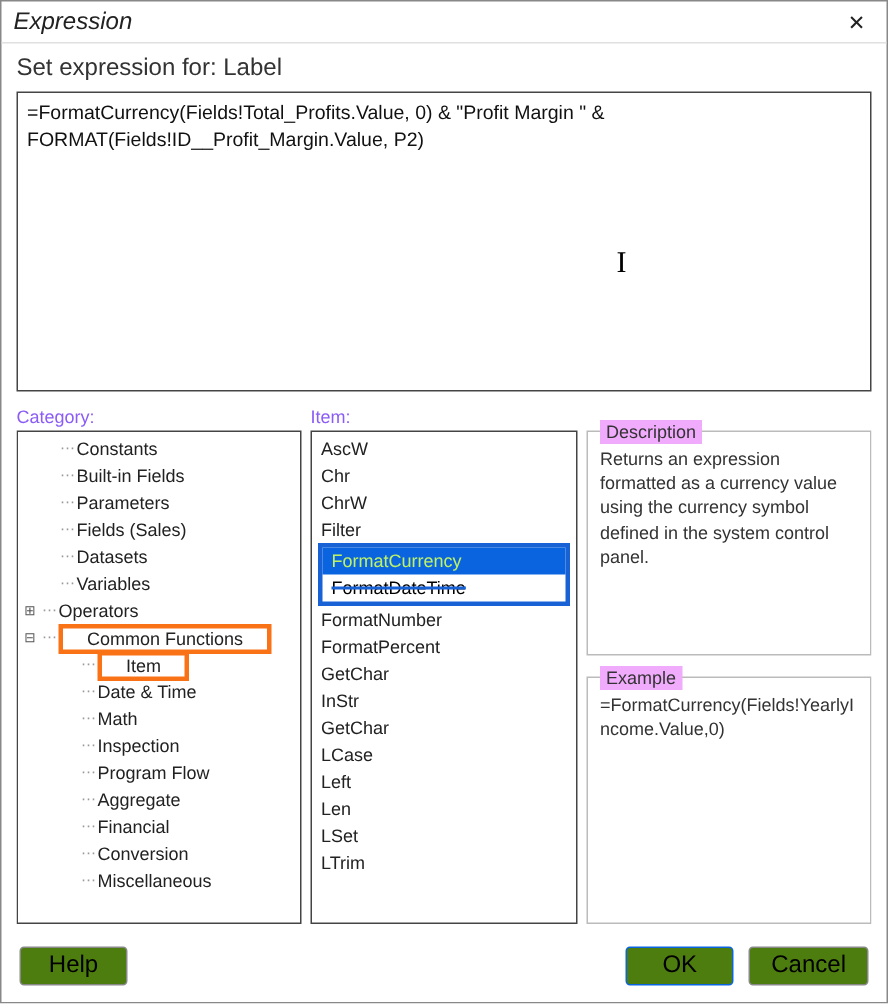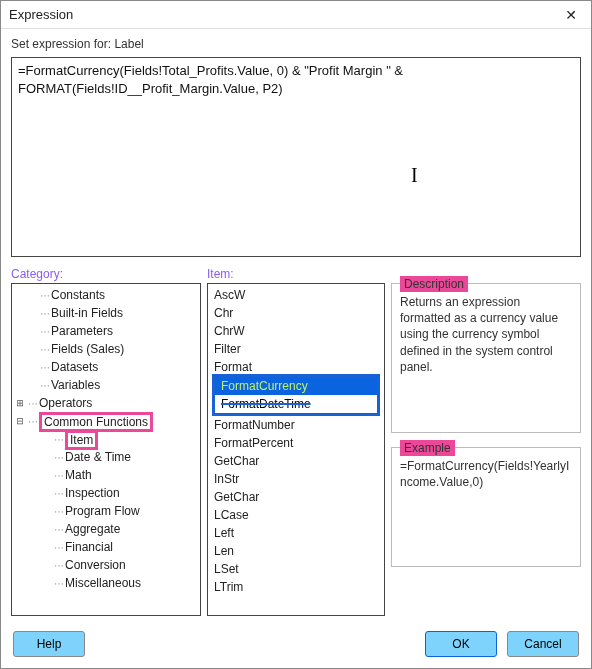--- a/index.html
+++ b/index.html
@@ -21,37 +21,38 @@
   }
   .titlebar {
     height: 28px;
     display: flex;
     align-items: center;
     padding: 0 8px;
     border-bottom: 1px solid #e0e0e0;
   }
   .titlebar .title {
     flex: 1;
-    font-size: 13px;
+    font-size: 16px;
+    font-style: italic;
   }
   .titlebar .close {
     width: 24px; height: 24px;
     display: flex; align-items: center; justify-content: center;
     font-size: 14px;
     cursor: pointer;
   }
   .content {
     flex: 1;
     padding: 8px 10px 4px 10px;
     display: flex;
     flex-direction: column;
     overflow: hidden;
   }
   .subtitle {
-    font-size: 12px;
+    font-size: 16px;
     margin-bottom: 6px;
     color: #333;
   }
   .expr-box {
     width: 100%;
     height: 200px;
     border: 1px solid #444;
     padding: 4px 6px;
     font-size: 13px;
     font-family: "Segoe UI", Tahoma, sans-serif;
@@ -110,22 +111,22 @@
   }
   .tree-node .dots {
     color: #999;
     font-size: 10px;
     margin-right: 2px;
     letter-spacing: -1px;
   }
   .indent-1 { padding-left: 14px; }
   .indent-2 { padding-left: 28px; }
   .hl-box-cat {
-    border: 3px solid #ec4899;
-    padding: 0 2px;
+    border: 3px solid #f97316;
+    padding: 0 16px;
     margin: 0 4px -2px 0;
     display: inline-block;
   }
   .list-item {
     height: 18px;
     line-height: 18px;
     padding: 0 6px;
     font-size: 12px;
     white-space: nowrap;
     cursor: default;
@@ -149,41 +150,41 @@
     padding: 10px 8px 8px 8px;
     position: relative;
     font-size: 12px;
     color: #333;
     line-height: 1.35;
   }
   .groupbox .legend {
     position: absolute;
     top: -8px;
     left: 8px;
-    background: #ec4899;
+    background: #f0abfc;
     padding: 0 4px;
     font-size: 12px;
     color: #333;
   }
   .desc-box { height: 150px; }
-  .ex-box { margin-top: 14px; height: 120px; }
+  .ex-box { margin-top: 14px; height: 165px; }
   .footer {
     height: 48px;
     display: flex;
     align-items: center;
     padding: 0 12px;
     gap: 10px;
   }
   .footer .spacer { flex: 1; }
   .btn {
     min-width: 72px;
     height: 26px;
     border: 1px solid #888;
-    background: #7dd3fc;
-    font-size: 12px;
+    background: #4d7c0f;
+    font-size: 16px;
     border-radius: 3px;
     cursor: pointer;
     padding: 0 14px;
   }
   .btn.primary {
     border: 1.5px solid #0a64e0;
     text-align: center;
   }
   .text-cursor {
     position: absolute;
@@ -303,21 +304,20 @@
           </div>
       </div>
 
       <div class="col col-item">
         <div class="panel-label">Item:</div>
         <div class="listbox" id="item-list">
             <div class="list-item">AscW</div>
             <div class="list-item">Chr</div>
             <div class="list-item">ChrW</div>
             <div class="list-item">Filter</div>
-            <div class="list-item" style="margin-bottom: -2px;">Format</div>
             <div class="item-hl-wrap">
               <div class="list-item selected">FormatCurrency</div>
               <div class="list-item strike">FormatDateTime</div>
             </div>
             <div class="list-item">FormatNumber</div>
             <div class="list-item">FormatPercent</div>
             <div class="list-item">GetChar</div>
             <div class="list-item">InStr</div>
             <div class="list-item">GetChar</div>
             <div class="list-item">LCase</div>

